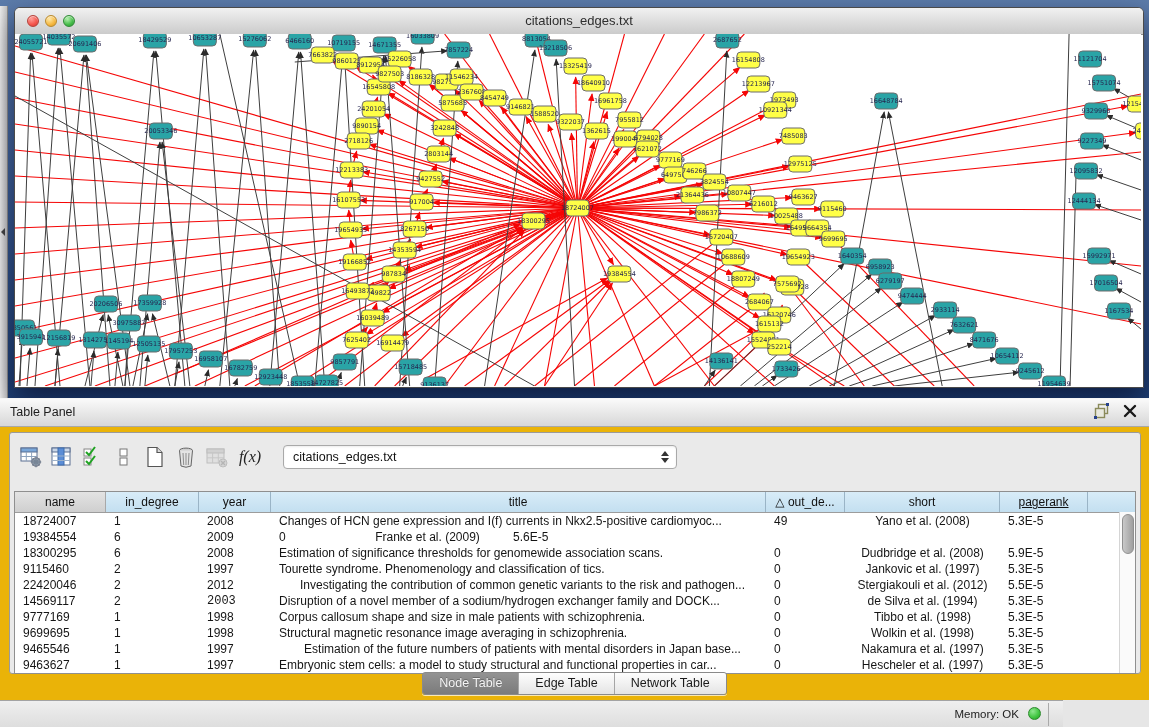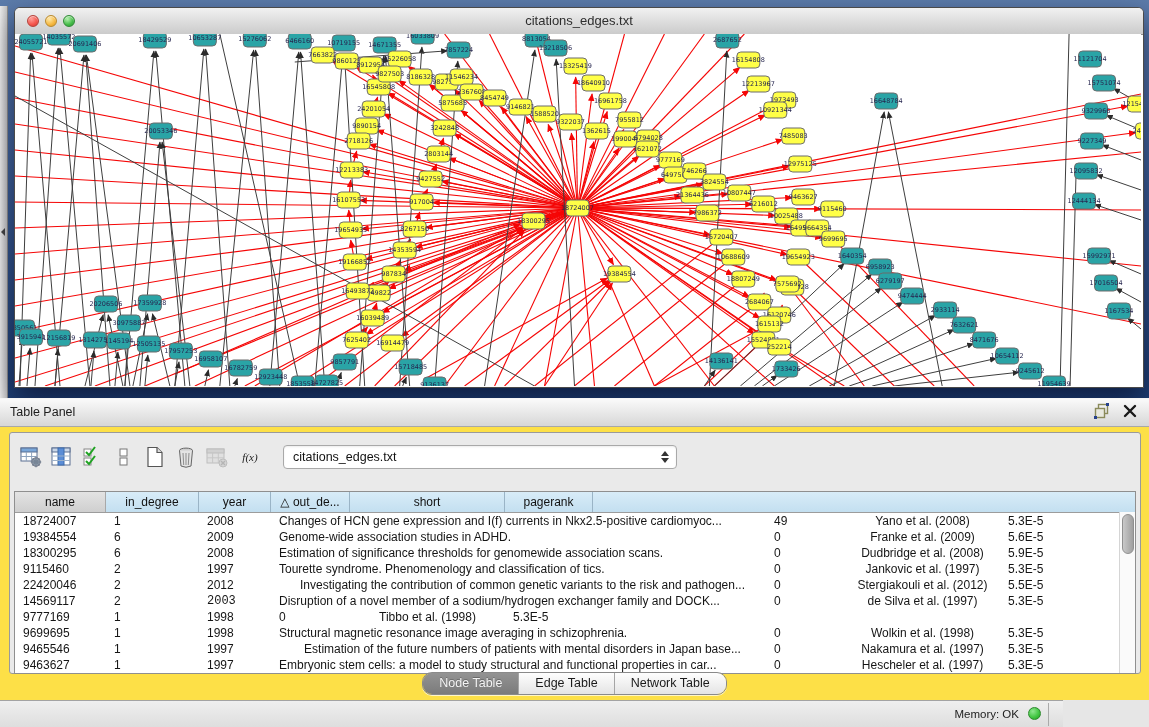--- a/index.html
+++ b/index.html
@@ -12,48 +12,48 @@
   .net-window{position:absolute;left:14px;top:7px;width:1128px;height:379px;border:1px solid #4a4a4a;border-radius:6px 6px 0 0;box-shadow:0 12px 28px rgba(0,0,25,.55);background:#fff;}
   .titlebar{position:relative;height:26px;background:linear-gradient(#f1f1f1,#cbcbcb);border-bottom:1px solid #8e8e8e;border-radius:5px 5px 0 0;}
   .titlebar .title{position:absolute;left:0;right:0;top:5px;text-align:center;font-size:13px;color:#2e2e2e;}
   .lights{position:absolute;left:12px;top:7px;display:flex;gap:6px;}
   .light{width:12px;height:12px;border-radius:50%;box-shadow:inset 0 1px 1px rgba(255,255,255,.6);}
   .light.red{background:radial-gradient(circle at 35% 30%,#ff9d96,#f4534a 60%,#c93b33);border:1px solid #b5423a;box-sizing:border-box;}
   .light.yellow{background:radial-gradient(circle at 35% 30%,#ffe9a8,#f6b73e 60%,#d19426);border:1px solid #b98a2e;box-sizing:border-box;}
   .light.green{background:radial-gradient(circle at 35% 30%,#b4f0ae,#43bb47 60%,#2e9234);border:1px solid #2f8a35;box-sizing:border-box;}
   .canvas-wrap{position:absolute;left:0;top:26px;width:1126px;height:352px;background:#fff;overflow:hidden;}
   
-  .table-panel{position:absolute;left:0;top:398px;width:1149px;height:302px;background:#fde047;}
+  .table-panel{position:absolute;left:0;top:398px;width:1149px;height:302px;background:#eab308;}
   .panel-header{position:relative;height:27px;background:linear-gradient(#fafafa,#d7d7d7);border-bottom:1px solid #a8a8a8;border-top:1px solid #f5f5f5;}
   .panel-header .ph-title{position:absolute;left:10px;top:6px;font-size:12.5px;color:#1c1c1c;}
   .ph-icons{position:absolute;right:12px;top:4px;display:flex;gap:13px;align-items:center;}
   .panel-body{position:absolute;left:9px;top:34px;width:1130px;height:240px;border:1px solid #9a9a9a;border-radius:3px;background:#eaeaea;}
   .toolbar{position:absolute;left:8px;top:10px;height:28px;display:flex;align-items:center;gap:6px;}
   .tbtn{width:25px;height:25px;border:none;background:transparent;padding:1px;display:flex;align-items:center;justify-content:center;}
-  .fx{font-family:"Liberation Serif",serif;font-style:italic;font-size:11px;color:#222;width:30px;}
+  .fx{font-family:"Liberation Serif",serif;font-style:italic;font-size:16px;color:#222;width:30px;}
   .combo{position:relative;margin-left:12px;width:392px;height:22px;background:#fff;border:1px solid #a9a9a9;border-radius:4px;box-shadow:inset 0 1px 2px rgba(0,0,0,.08);}
   .combo .combo-text{position:absolute;left:9px;top:4px;font-size:12.5px;color:#111;}
   .combo .stepper{position:absolute;right:6px;top:3px;width:10px;height:16px;display:flex;flex-direction:column;align-items:center;justify-content:center;gap:2px;}
   .tri-up{width:0;height:0;border-left:4px solid transparent;border-right:4px solid transparent;border-bottom:5px solid #333;}
   .tri-down{width:0;height:0;border-left:4px solid transparent;border-right:4px solid transparent;border-top:5px solid #333;}
   
   .grid{position:absolute;left:4px;top:58px;width:1120px;height:181px;background:#fff;border:1px solid #8f8f8f;overflow:hidden;}
   .grid-header{display:flex;height:20px;border-bottom:1px solid #9c9c9c;background:#cfe6f4;}
   .hcell{box-sizing:border-box;border-right:1px solid #9ab4c6;font-size:12px;color:#111;text-align:center;line-height:20px;background:linear-gradient(#d8ecf8,#c3dff0);overflow:hidden;white-space:nowrap;}
   .hcell.key{background:linear-gradient(#e3e3e3,#cfcfcf);border-right:1px solid #a8a8a8;}
   .hfill{flex:1;background:linear-gradient(#d8ecf8,#c3dff0);}
   .grid-body{position:relative;}
   .trow{display:flex;height:16px;background:#fff;}
   .tcell{box-sizing:border-box;font-size:12px;color:#151515;padding:0 0 0 8px;overflow:hidden;white-space:nowrap;line-height:16px;}
   .tcell.center{text-align:center;padding:0;}
   .vscroll{position:absolute;right:0;top:20px;bottom:0;width:15px;background:#fafafa;border-left:1px solid #d5d5d5;}
   .vthumb{position:absolute;left:2px;top:2px;width:10px;height:38px;border-radius:6px;background:linear-gradient(90deg,#c9c9c9,#9f9f9f);border:1px solid #909090;}
   
   .tabbar{position:absolute;left:0;top:274px;width:1149px;height:28px;display:flex;justify-content:center;}
-  .seg{display:flex;height:21px;border:1px solid #8a8a8a;border-radius:10px;overflow:hidden;box-shadow:0 1px 0 rgba(255,255,255,.7);justify-content:space-between;}
+  .seg{display:flex;height:21px;border:1px solid #8a8a8a;border-radius:3px;overflow:hidden;box-shadow:0 1px 0 rgba(255,255,255,.7);justify-content:space-between;}
   .seg .tab{padding:0 16px;font-size:12.5px;line-height:21px;background:linear-gradient(#fefefe,#e4e4e4);color:#1a1a1a;border-right:1px solid #a5a5a5;cursor:default;}
   .seg .tab:last-child{border-right:none;}
   .seg .tab.active{background:linear-gradient(#939393,#7b7b7b);color:#f4f4f4;text-shadow:0 -1px 0 rgba(0,0,0,.25);}
   
   .statusbar{position:absolute;left:0;top:700px;width:1063px;height:27px;background:linear-gradient(#efefef,#dddddd);border-top:1px solid #a3a3a3;}
   .mem{position:absolute;right:44px;top:7px;font-size:11.5px;color:#222;}
   .memdot{position:absolute;right:22px;top:6px;width:13px;height:13px;border-radius:50%;background:radial-gradient(circle at 35% 30%,#8fe78f,#3ec43e 60%,#279a27);border:1px solid #2a8a2a;box-sizing:border-box;}
   .statussep{position:absolute;right:14px;top:2px;width:1px;height:23px;background:#aaa;}
   svg text{user-select:none;}
 </style>
@@ -935,40 +935,40 @@
             <span class="tri-down"></span>
         </span>
       </div>
     </div>
 
     <div class="grid">
       <div class="grid-header" id="grid-header">
           <div class="hcell key" style="width: 91px;">name</div>
           <div class="hcell" style="width: 93px;">in_degree</div>
           <div class="hcell" style="width: 72px;">year</div>
+          <div class="hcell" style="width: 495px;">title</div>
           <div class="hcell" style="width: 79px;">△ out_de...</div>
           <div class="hcell" style="width: 155px;">short</div>
-          <div class="hcell" style="width: 88px;">pagerank</div>
+          <div class="hcell" style="width: 88px; text-decoration: underline;">pagerank</div>
           <div class="hfill"></div>
         </div>
       <div class="grid-body" id="grid-body">
           <div class="trow">
             <div class="tcell" style="width: 91px;">18724007</div>
             <div class="tcell" style="width: 93px;">1</div>
             <div class="tcell" style="width: 72px;">2008</div>
             <div class="tcell" style="width: 495px;">Changes of HCN gene expression and I(f) currents in Nkx2.5-positive cardiomyoc...</div>
             <div class="tcell" style="width: 79px;">49</div>
             <div class="tcell center" style="width: 155px;">Yano et al. (2008)</div>
             <div class="tcell" style="width: 88px;">5.3E-5</div>
           </div>
           <div class="trow">
             <div class="tcell" style="width: 91px;">19384554</div>
             <div class="tcell" style="width: 93px;">6</div>
             <div class="tcell" style="width: 72px;">2009</div>
-            <div class="tcell" style="width: 495px;">Genome-wide association studies in ADHD.</div>
             <div class="tcell" style="width: 79px;">0</div>
             <div class="tcell center" style="width: 155px;">Franke et al. (2009)</div>
             <div class="tcell" style="width: 88px;">5.6E-5</div>
           </div>
           <div class="trow">
             <div class="tcell" style="width: 91px;">18300295</div>
             <div class="tcell" style="width: 93px;">6</div>
             <div class="tcell" style="width: 72px;">2008</div>
             <div class="tcell" style="width: 495px;">Estimation of significance thresholds for genomewide association scans.</div>
             <div class="tcell" style="width: 79px;">0</div>
@@ -992,27 +992,28 @@
             <div class="tcell" style="width: 79px;">0</div>
             <div class="tcell center" style="width: 155px;">Stergiakouli et al. (2012)</div>
             <div class="tcell" style="width: 88px;">5.5E-5</div>
           </div>
           <div class="trow">
             <div class="tcell" style="width: 91px;">14569117</div>
             <div class="tcell" style="width: 93px;">2</div>
             <div class="tcell" style="width: 72px; font-family: Liberation Mono, monospace;">2003</div>
             <div class="tcell" style="width: 495px;">Disruption of a novel member of a sodium/hydrogen exchanger family and DOCK...</div>
             <div class="tcell" style="width: 79px;">0</div>
-            <div class="tcell center" style="width: 155px;">de Silva et al. (1997)</div>
+            <div class="tcell center" style="width: 155px;">de Silva et al. (1994)</div>
             <div class="tcell" style="width: 88px;">5.3E-5</div>
           </div>
           <div class="trow">
             <div class="tcell" style="width: 91px;">9777169</div>
             <div class="tcell" style="width: 93px;">1</div>
             <div class="tcell" style="width: 72px;">1998</div>
+            <div class="tcell" style="width: 495px;">Corpus callosum shape and size in male patients with schizophrenia.</div>
             <div class="tcell" style="width: 79px;">0</div>
             <div class="tcell center" style="width: 155px;">Tibbo et al. (1998)</div>
             <div class="tcell" style="width: 88px;">5.3E-5</div>
           </div>
           <div class="trow">
             <div class="tcell" style="width: 91px;">9699695</div>
             <div class="tcell" style="width: 93px;">1</div>
             <div class="tcell" style="width: 72px;">1998</div>
             <div class="tcell" style="width: 495px;">Structural magnetic resonance image averaging in schizophrenia.</div>
             <div class="tcell" style="width: 79px;">0</div>

